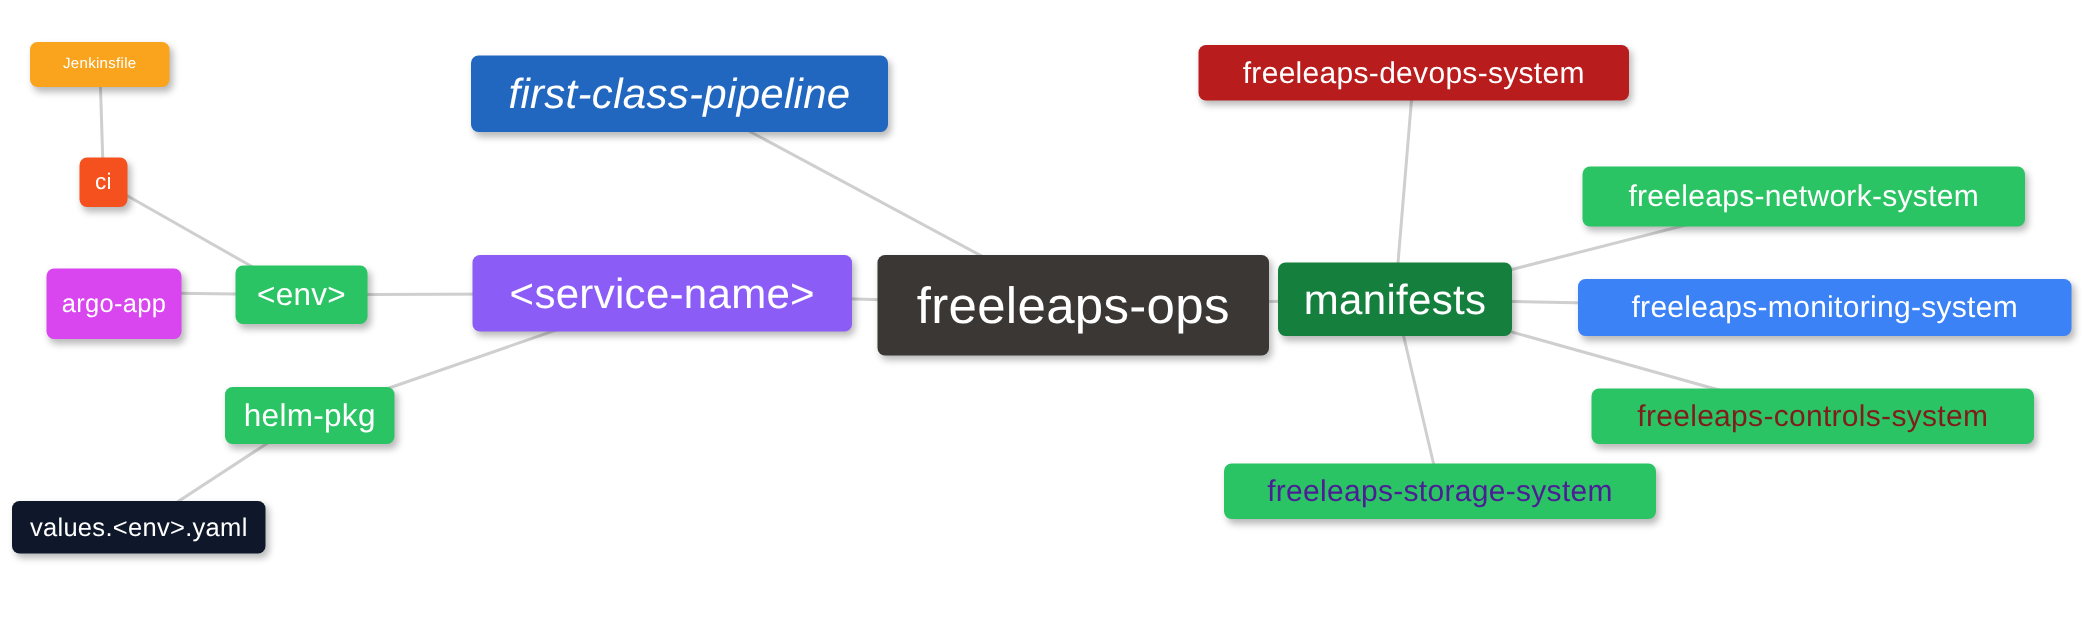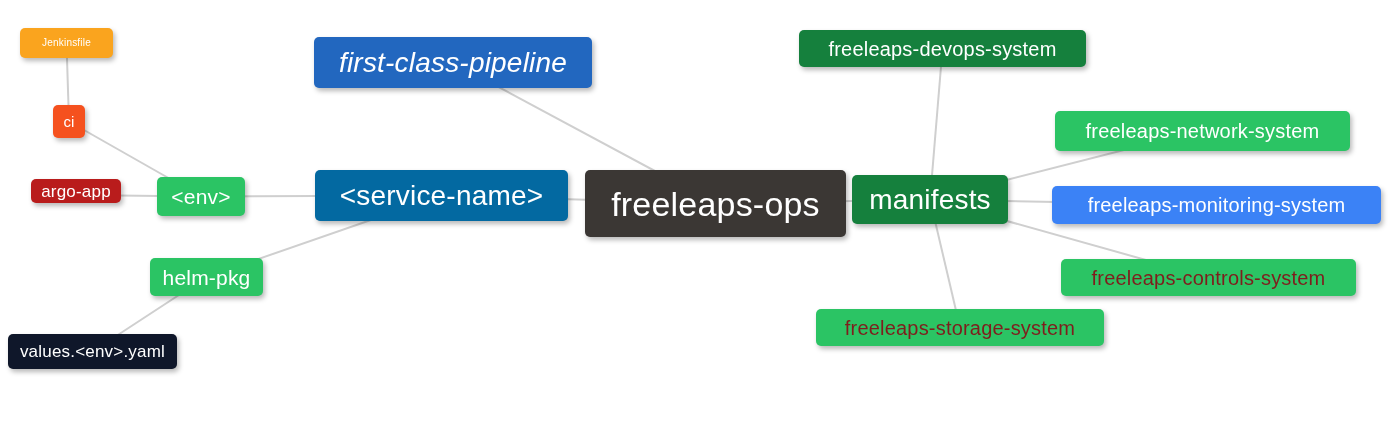--- a/index.html
+++ b/index.html
@@ -40,27 +40,27 @@
       <line x1="206.5" y1="277" x2="92.5" y2="351.5" stroke="#cfcfcf" stroke-width="2"></line>
       <line x1="930" y1="199.5" x2="942.5" y2="48.5" stroke="#cfcfcf" stroke-width="2"></line>
       <line x1="930" y1="199.5" x2="1202.5" y2="130" stroke="#cfcfcf" stroke-width="2"></line>
       <line x1="930" y1="199.5" x2="1216.5" y2="205" stroke="#cfcfcf" stroke-width="2"></line>
       <line x1="930" y1="199.5" x2="1208.5" y2="277.5" stroke="#cfcfcf" stroke-width="2"></line>
       <line x1="930" y1="199.5" x2="960" y2="327.5" stroke="#cfcfcf" stroke-width="2"></line>
     </svg>
   <div id="node-layer">
       <div class="node" style="left: 585px; top: 170px; width: 261px; height: 67px; font-size: 34px; background: rgb(59, 55, 52); color: rgb(255, 255, 255);">freeleaps-ops</div>
       <div class="node" style="left: 314px; top: 37px; width: 278px; height: 51px; font-size: 28px; background: rgb(34, 103, 191); color: rgb(255, 255, 255); font-style: italic;">first-class-pipeline</div>
-      <div class="node" style="left: 315px; top: 170px; width: 253px; height: 51px; font-size: 28px; background: #0369a1; color: rgb(255, 255, 255);">&lt;service-name&gt;</div>
+      <div class="node" style="left: 315px; top: 170px; width: 253px; height: 51px; font-size: 28px; background: #8b5cf6; color: rgb(255, 255, 255);">&lt;service-name&gt;</div>
       <div class="node" style="left: 852px; top: 175px; width: 156px; height: 49px; font-size: 28px; background: #15803d; color: rgb(255, 255, 255);">manifests</div>
       <div class="node" style="left: 157px; top: 177px; width: 88px; height: 39px; font-size: 21px; background: rgb(43, 196, 100); color: rgb(255, 255, 255);">&lt;env&gt;</div>
       <div class="node" style="left: 150px; top: 258px; width: 113px; height: 38px; font-size: 21px; background: rgb(43, 196, 100); color: rgb(255, 255, 255);">helm-pkg</div>
       <div class="node" style="left: 53px; top: 105px; width: 32px; height: 33px; font-size: 15px; background: rgb(245, 81, 30); color: rgb(255, 255, 255);">ci</div>
-      <div class="node" style="left: 31px; top: 179px; width: 90px; height: 24px; font-size: 17px; background: #b91c1c; color: rgb(255, 255, 255);">argo-app</div>
+      <div class="node" style="left: 31px; top: 179px; width: 90px; height: 47px; font-size: 17px; background: #d946ef; color: rgb(255, 255, 255);">argo-app</div>
       <div class="node" style="left: 20px; top: 28px; width: 93px; height: 30px; font-size: 10px; background: rgb(250, 164, 30); color: rgb(255, 255, 255);">Jenkinsfile</div>
       <div class="node" style="left: 8px; top: 334px; width: 169px; height: 35px; font-size: 17px; background: #0f172a; color: rgb(255, 255, 255);">values.&lt;env&gt;.yaml</div>
-      <div class="node" style="left: 799px; top: 30px; width: 287px; height: 37px; font-size: 20px; background: #15803d; color: rgb(255, 255, 255);">freeleaps-devops-system</div>
+      <div class="node" style="left: 799px; top: 30px; width: 287px; height: 37px; font-size: 20px; background: #b91c1c; color: rgb(255, 255, 255);">freeleaps-devops-system</div>
       <div class="node" style="left: 1055px; top: 111px; width: 295px; height: 40px; font-size: 20px; background: rgb(43, 196, 100); color: rgb(255, 255, 255);">freeleaps-network-system</div>
       <div class="node" style="left: 1052px; top: 186px; width: 329px; height: 38px; font-size: 20px; background: #3b82f6; color: rgb(255, 255, 255);">freeleaps-monitoring-system</div>
       <div class="node" style="left: 1061px; top: 259px; width: 295px; height: 37px; font-size: 20px; background: rgb(43, 196, 100); color: #7f1d1d;">freeleaps-controls-system</div>
-      <div class="node" style="left: 816px; top: 309px; width: 288px; height: 37px; font-size: 20px; background: rgb(43, 196, 100); color: #7f1d1d;">freeleaps-storage-system</div>
+      <div class="node" style="left: 816px; top: 309px; width: 288px; height: 37px; font-size: 20px; background: rgb(43, 196, 100); color: #4c1d95;">freeleaps-storage-system</div>
     </div>
 </div>
 
 </body></html>

